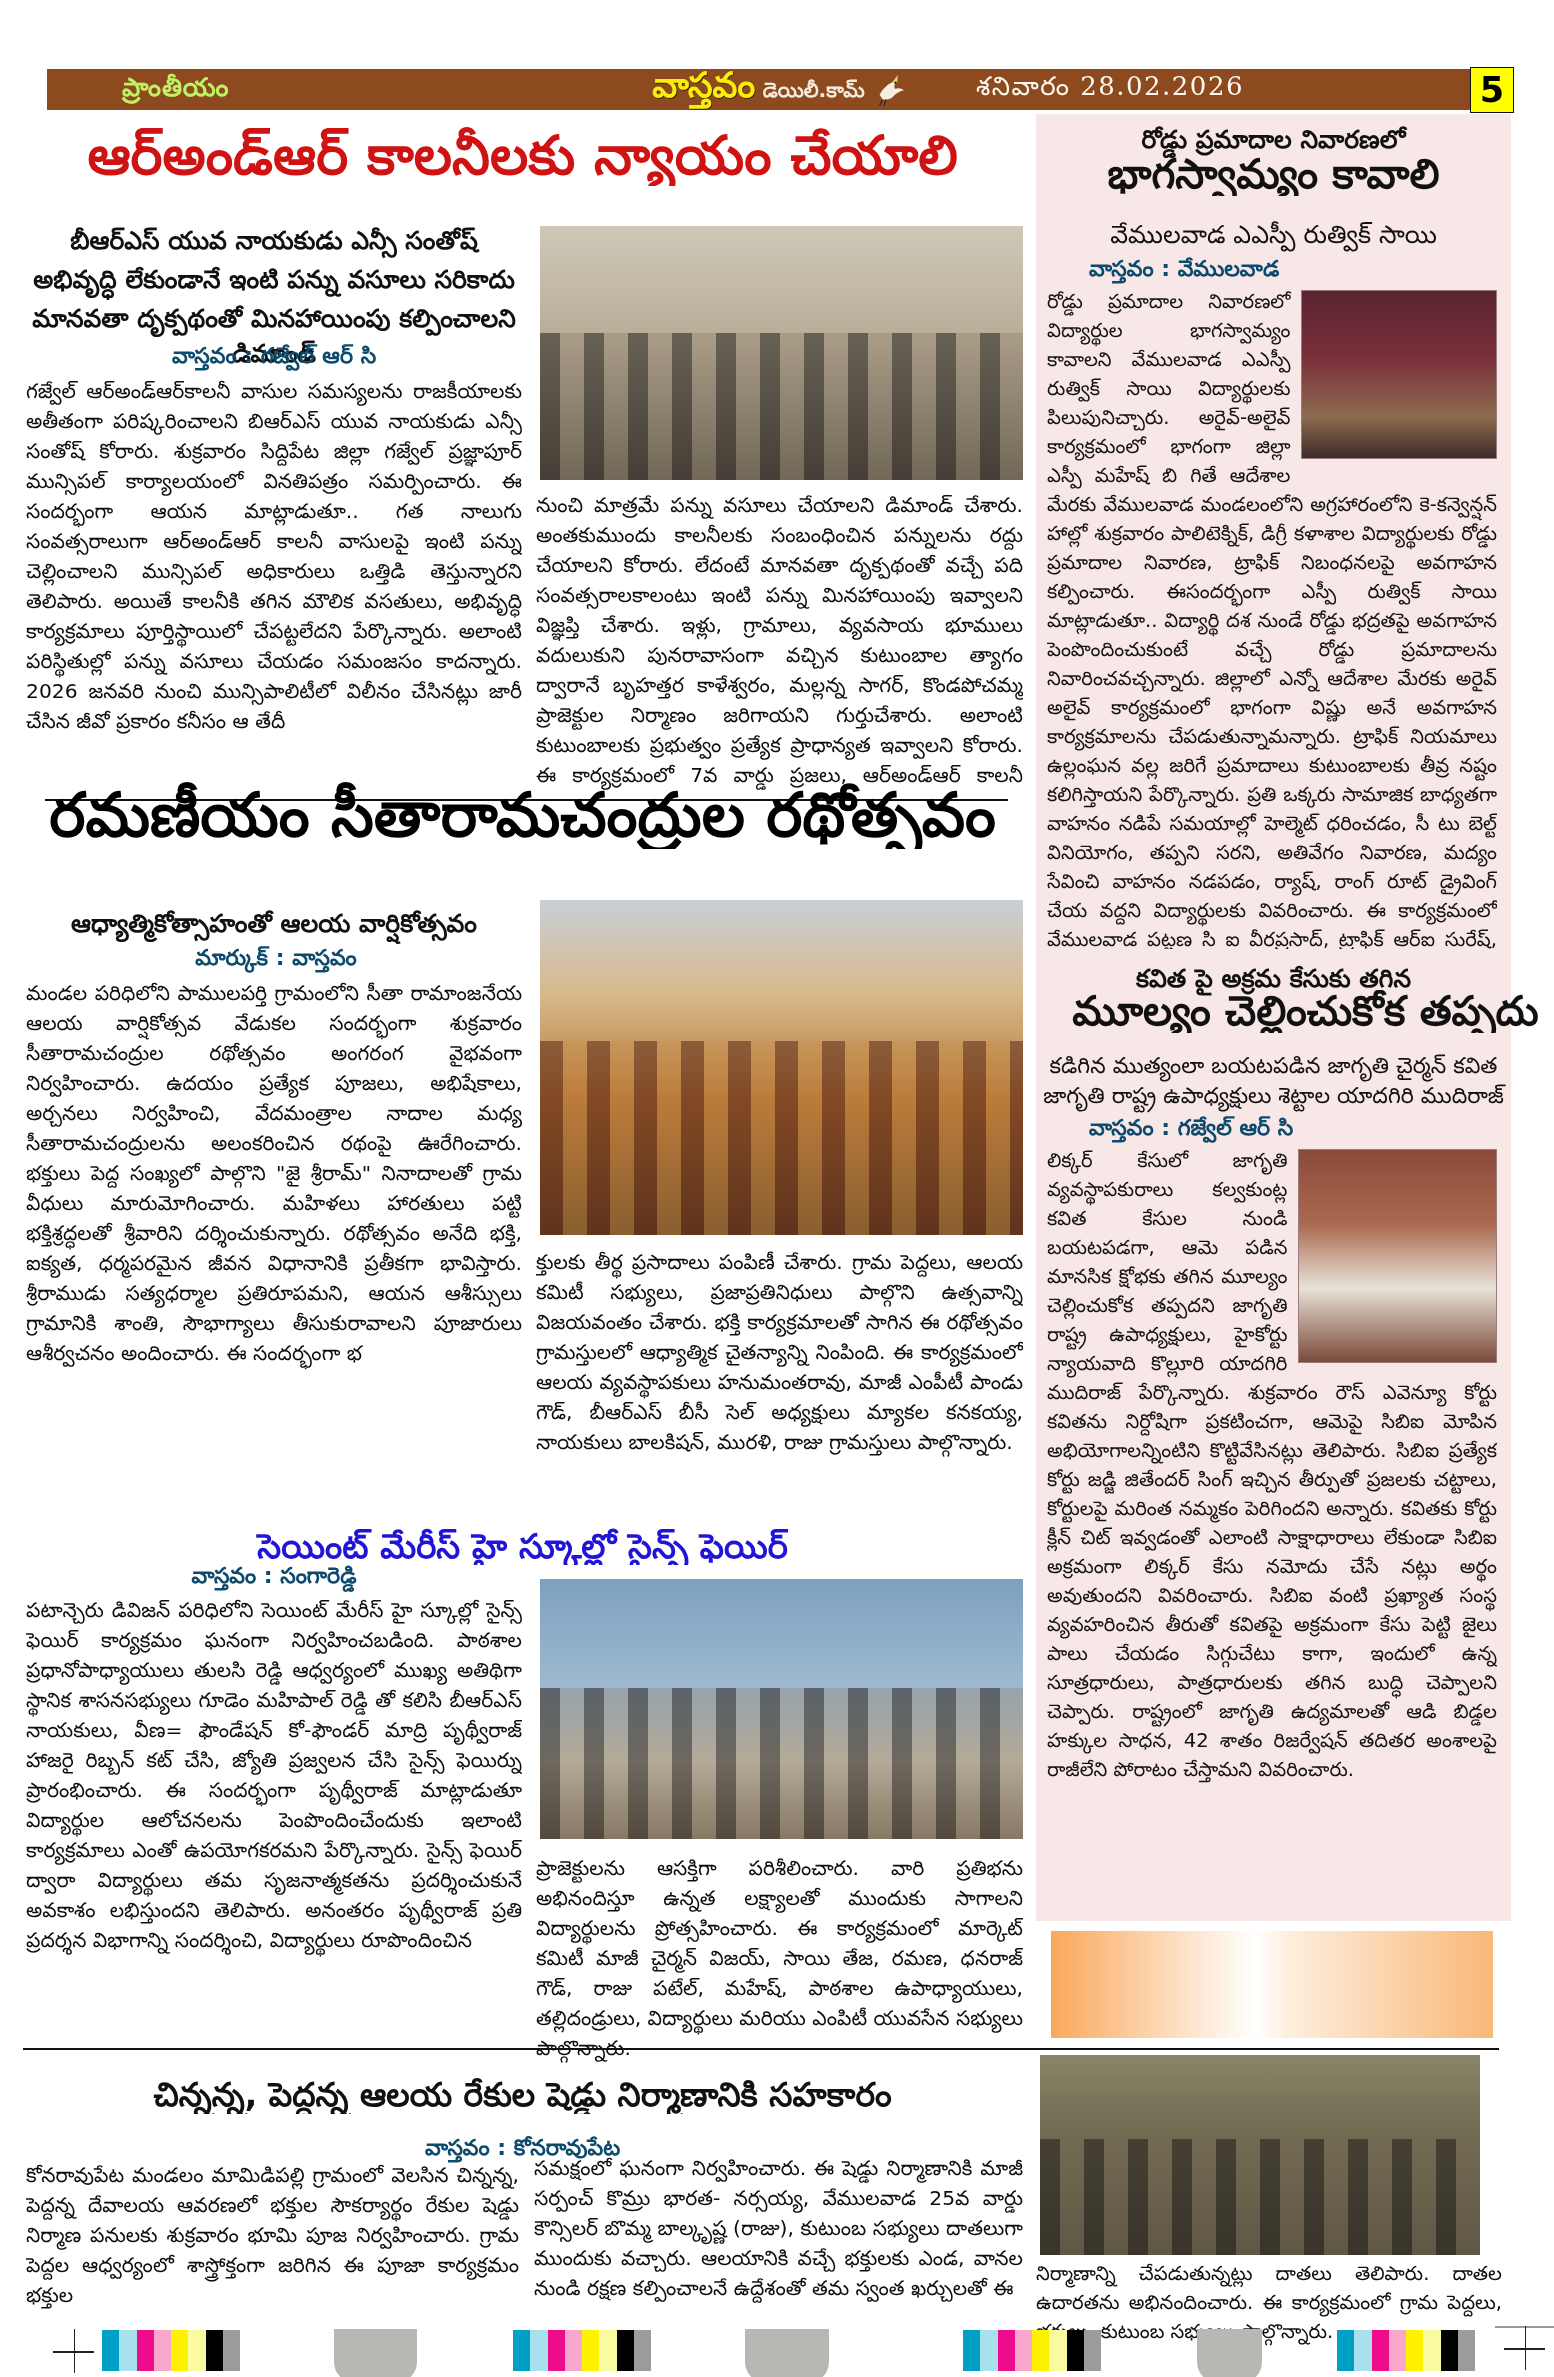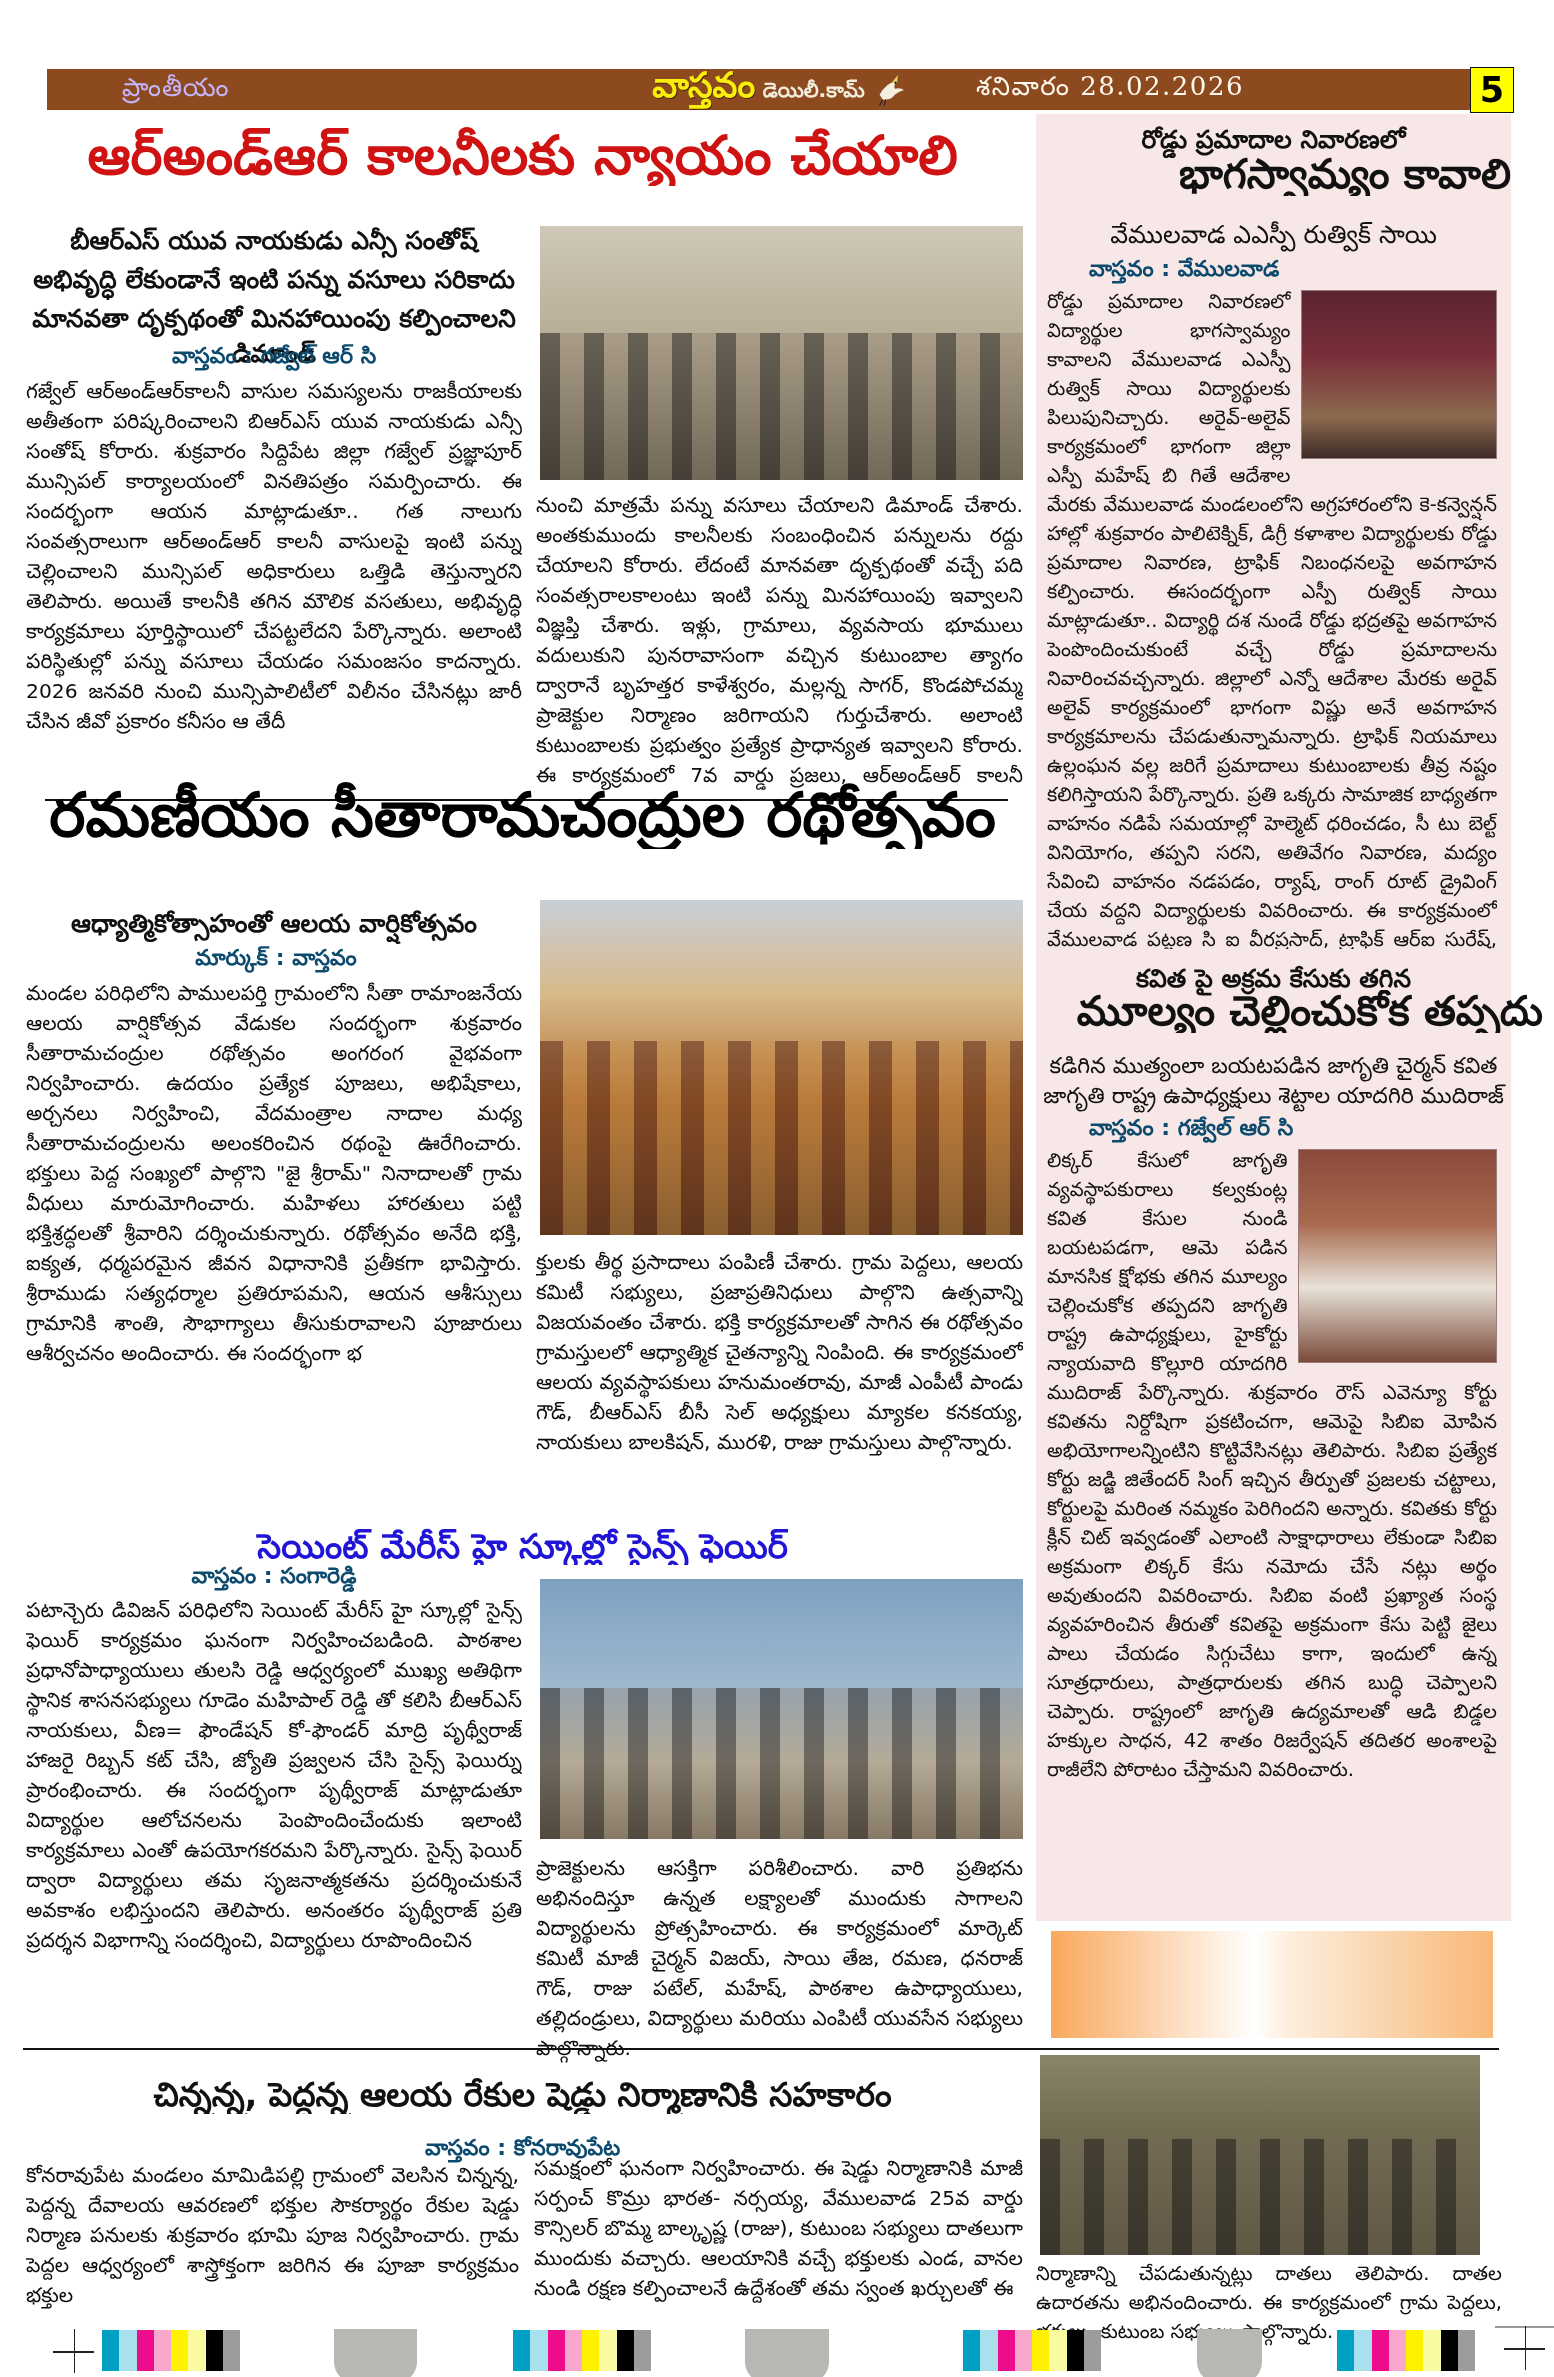--- a/index.html
+++ b/index.html
@@ -5,21 +5,21 @@
   html,body{margin:0;padding:0;background:#e9e9e9;}
   #page{position:relative;width:1555px;height:2377px;background:#ffffff;margin:0 auto;
         font-family:"DejaVu Sans","Liberation Sans",sans-serif;color:#111;}
   .abs{position:absolute;}
   .center{text-align:center;}
   .just{text-align:justify;}
   .clip{overflow:hidden;}
 
   
   #hdr-bar{left:47px;top:69px;width:1423px;height:41px;background:#8d4a1f;display:flex;align-items:center;}
-  #hdr-section{color:#c4b5fd;font-size:25.6px;font-weight:normal;margin-left:75px;letter-spacing:0.8px;}
+  #hdr-section{color:#bef264;font-size:25.6px;font-weight:bold;margin-left:75px;letter-spacing:0.8px;}
   #hdr-mast{position:absolute;left:50%;transform:translateX(-50%);display:flex;align-items:baseline;gap:7.5px;}
   #hdr-mast .main{color:#f9ee0b;font-size:35px;font-weight:bold;text-shadow:0.8px 0.8px 0 #4a2408;}
   #hdr-mast .sub{color:#f3ecdc;font-size:20.3px;font-weight:bold;}
   #hdr-bird{position:absolute;left:calc(50% + 113px);top:3px;}
   #hdr-date{position:absolute;right:226px;color:#fdf9ef;font-size:26px;letter-spacing:1.5px;font-family:"DejaVu Serif","Liberation Serif",serif;}
   #pgnum{left:1470px;top:67px;width:42px;height:44px;background:#ffff00;border:1.5px solid #111;
          font-size:35px;font-weight:bold;display:flex;align-items:center;justify-content:center;color:#000;}
 
   
   .hl{font-weight:bold;line-height:1.12;}
@@ -30,21 +30,21 @@
 
   .subline{font-size:25px;font-weight:bold;color:#111;}
   .byline{font-size:22px;font-weight:bold;color:#0c4a6e;}
   .body-txt{font-size:20.3px;line-height:30px;color:#0d0d0d;}
 
   .sep{background:#111;}
 
   
   #right-box{left:1036px;top:114px;width:475px;height:1807px;background:#f8e7e7;}
   .r-kicker{font-size:25px;font-weight:bold;}
-  .r-head{font-size:41px;font-weight:bold;line-height:1.05;text-align:right;}
+  .r-head{font-size:41px;font-weight:bold;line-height:1.05;}
   .r-sub{font-size:25px;font-weight:normal;}
   .r-body{font-size:19.6px;line-height:29px;text-align:justify;}
   .float-photo{float:right;margin:3px 0 6px 10.5px;border:0.8px solid #9b7b7b;}
 
   
   .photo{position:absolute;overflow:hidden;}
   .photo .crowd{position:absolute;left:0;right:0;bottom:0;height:58%;
      background:repeating-linear-gradient(90deg, rgba(35,30,28,.55) 0 19.6px, rgba(125,108,92,.28) 19.6px 44px);}
   .photo .crowd.warm{background:repeating-linear-gradient(90deg, rgba(80,30,15,.5) 0 22.6px, rgba(200,140,60,.3) 22.6px 47px);}
 

